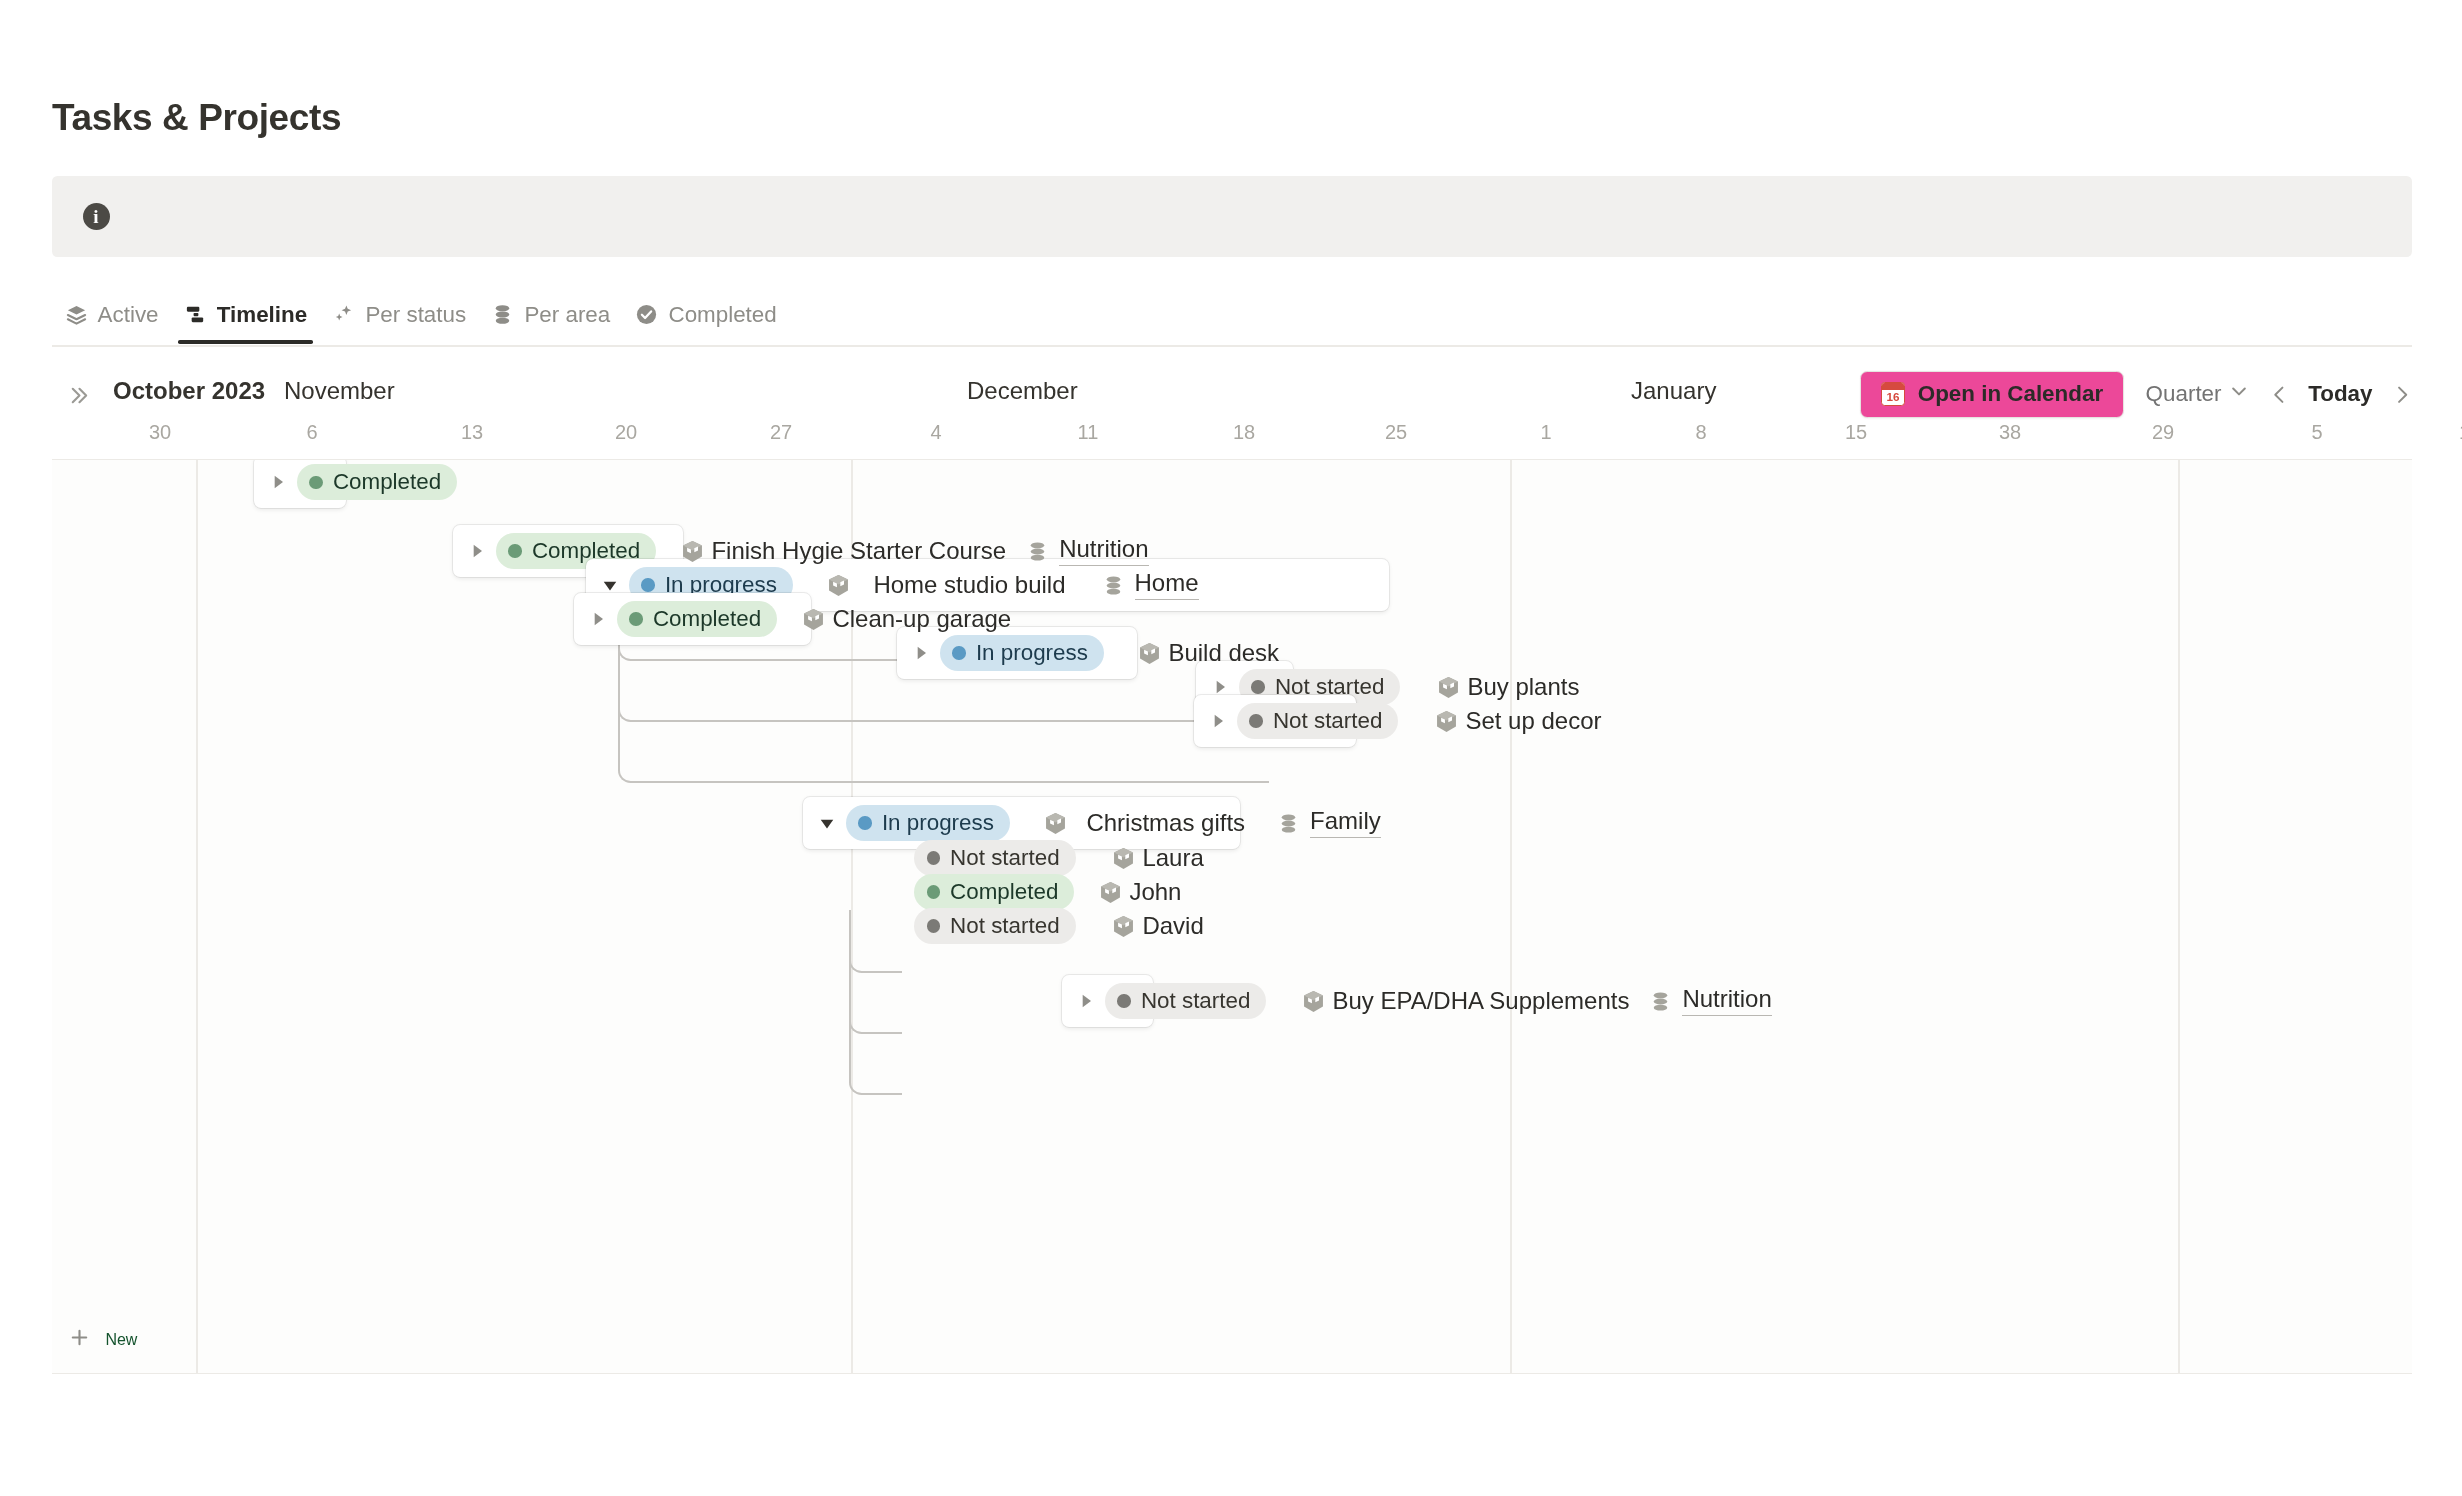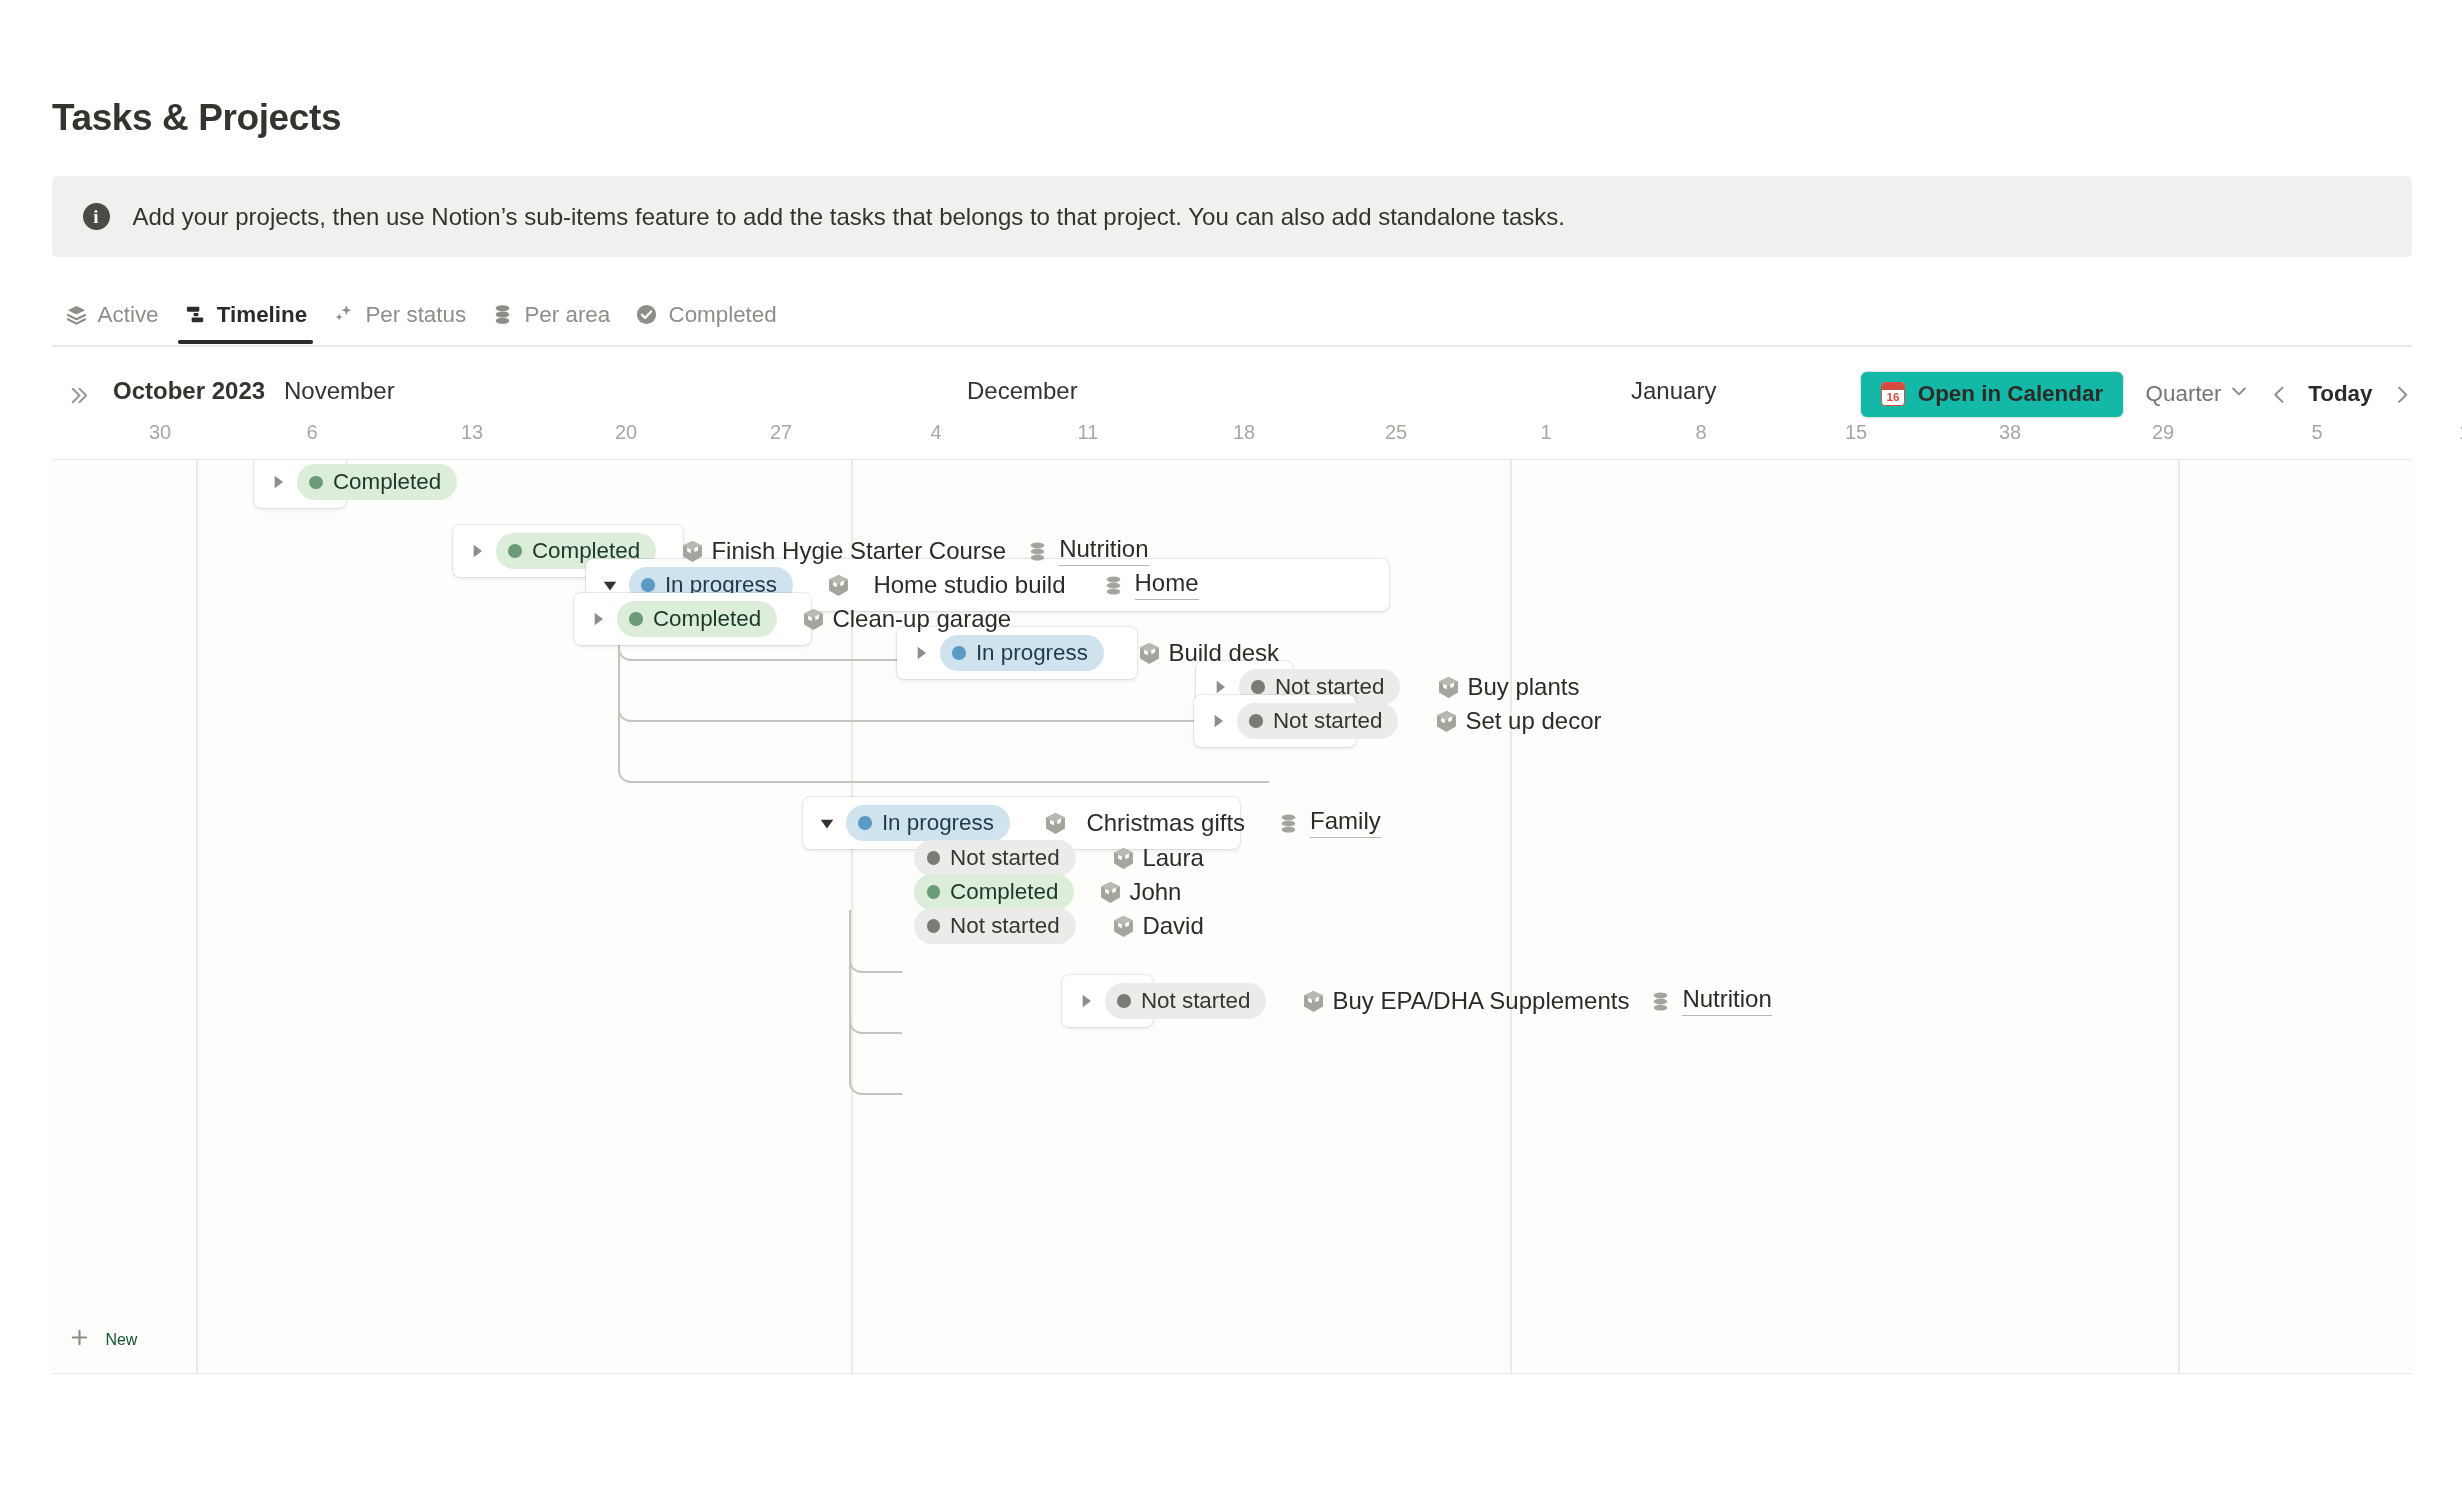--- a/index.html
+++ b/index.html
@@ -136,21 +136,21 @@
   }
   .open-cal {
     display: flex; align-items: center;
     height: 47px;
     padding: 0 20px;
     border: 1.8px solid #e6e4e0;
     border-radius: 7.2px;
     font-size: 22.4px;
     color: #2c2b28;
     font-weight: 600;
-    background: #14b8a6;
+    background: #ec4899;
     cursor: pointer;
     box-shadow: 0 0.9px 1.8px rgba(15,15,15,0.05);
   }
   .cal-ico {
     width: 24px; height: 24px;
     margin-right: 12.6px;
     position: relative;
     border: 1.8px solid #d64a3f;
     border-radius: 3.6px;
     background: #ffffff;
@@ -316,21 +316,20 @@
 </style>
 </head>
 <body>
 
 <div class="page">
 
   <div class="page-title">Tasks &amp; Projects</div>
 
   <div class="callout">
     <div class="callout-icon">i</div>
-    <div class="callout-text">Add your projects, then use Notion’s sub-items feature to add the tasks that belongs to that project. You can also add standalone tasks.</div>
   </div>
 
   <div class="tabs">
 
     <div class="tab">
       <span class="tab-ico">
         <svg viewBox="0 0 24 24" width="23" height="23" fill="none" stroke="#8e8d88" stroke-width="2.2" stroke-linejoin="round" stroke-linecap="round">
           <path d="M12 3 L21 7.5 L12 12 L3 7.5 Z" fill="#8e8d88" stroke="none"></path>
           <path d="M3 12.5 L12 17 L21 12.5"></path>
           <path d="M3 17 L12 21.5 L21 17"></path>

